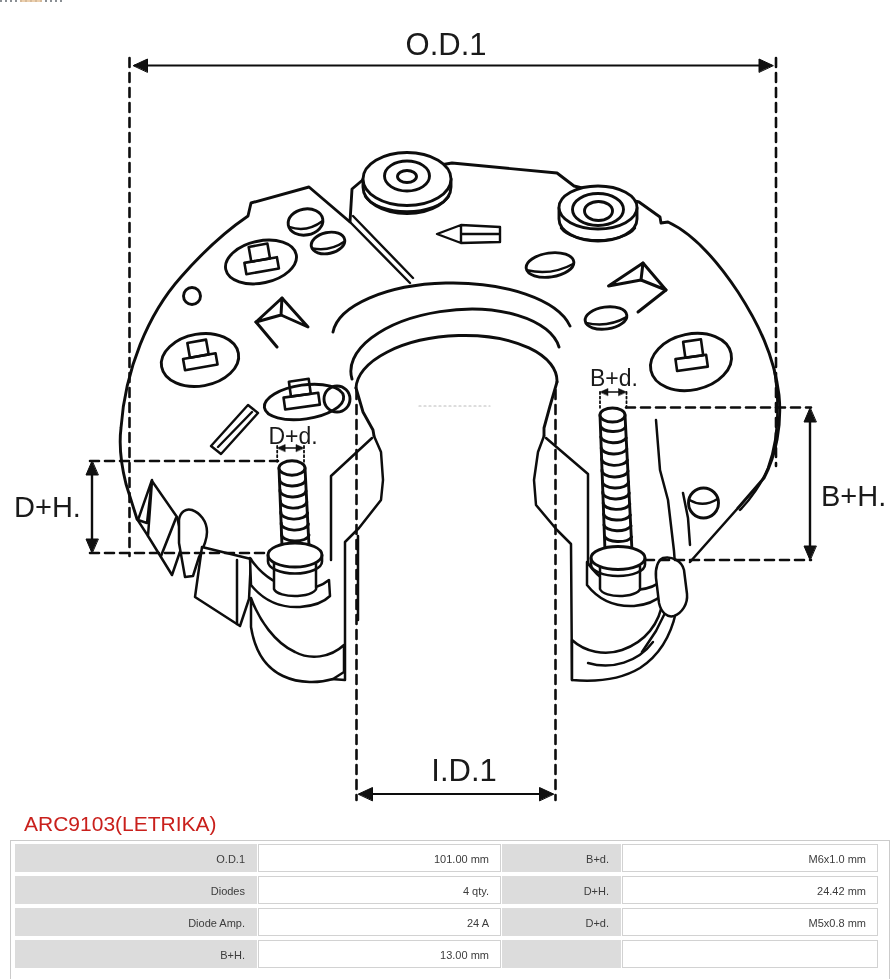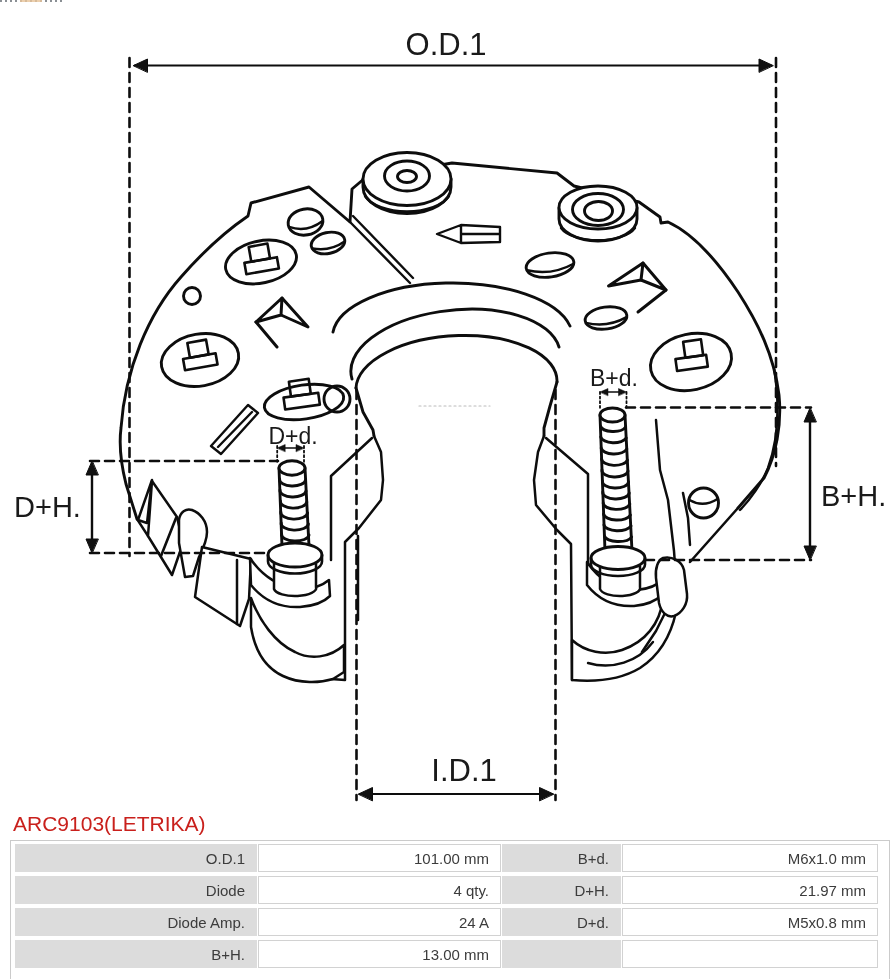--- a/index.html
+++ b/index.html
@@ -1,22 +1,22 @@
 <!DOCTYPE html>
 <html><head>
 <meta charset="utf-8">
 <style>
 html,body{margin:0;padding:0;background:#fff;width:890px;height:979px;overflow:hidden;}
 body{font-family:"Liberation Sans",sans-serif;position:relative;-webkit-font-smoothing:antialiased;}
 #art{position:absolute;left:0;top:0;}
 #artifact{position:absolute;left:0;top:0;width:64px;height:2px;background:repeating-linear-gradient(90deg,#8a8f94 0 2px,#fff 2px 5px);}
 #artifact2{position:absolute;left:20px;top:0;width:22px;height:2px;background:#e8c49a;opacity:.8}
-#title{position:absolute;left:13px;top:812px;font-size:21px;color:#c9201c;}
+#title{position:absolute;left:24px;top:812px;font-size:21px;color:#c9201c;}
 #tbl{position:absolute;left:10px;top:840px;width:869px;border:1px solid #cbcbcb;background:#fff;padding:3px 5px 2px 4px;}
-.row{height:28px;margin-bottom:4px;white-space:nowrap;font-size:15px;color:#3c3c3c;}
+.row{height:28px;margin-bottom:4px;white-space:nowrap;font-size:11px;color:#3c3c3c;}
 .row:last-child{margin-bottom:9px;}
 .c{display:inline-block;vertical-align:top;height:28px;line-height:28px;text-align:right;padding-right:11px;border:1px solid #d2d2d2;box-sizing:border-box;}
 .g{background:#dcdcdc;border-color:#dcdcdc;}
 .c1{width:242px;}
 .c2{width:243px;margin-left:1px;}
 .c3{width:119px;margin-left:1px;}
 .c4{width:256px;margin-left:1px;}
 </style>
 </head>
 <body>
@@ -240,16 +240,16 @@
   <text x="821" y="506" font-size="29">B+H.</text>
   <text x="293" y="443.5" font-size="23" text-anchor="middle">D+d.</text>
   <text x="614" y="386" font-size="23" text-anchor="middle">B+d.</text>
 </g>
 </svg>
 <div id="artifact"></div>
 <div id="artifact2"></div>
 <div id="title">ARC9103(LETRIKA)</div>
 <div id="tbl">
   <div class="row"><div class="c c1 g">O.D.1</div><div class="c c2">101.00 mm</div><div class="c c3 g">B+d.</div><div class="c c4">M6x1.0 mm</div></div>
-  <div class="row"><div class="c c1 g">Diode</div><div class="c c2">4 qty.</div><div class="c c3 g">D+H.</div><div class="c c4">21.97 mm</div></div>
+  <div class="row"><div class="c c1 g">Diodes</div><div class="c c2">4 qty.</div><div class="c c3 g">D+H.</div><div class="c c4">24.42 mm</div></div>
   <div class="row"><div class="c c1 g">Diode Amp.</div><div class="c c2">24 A</div><div class="c c3 g">D+d.</div><div class="c c4">M5x0.8 mm</div></div>
   <div class="row"><div class="c c1 g">B+H.</div><div class="c c2">13.00 mm</div><div class="c c3 g"></div><div class="c c4"></div></div>
 </div>
 
 </body></html>

